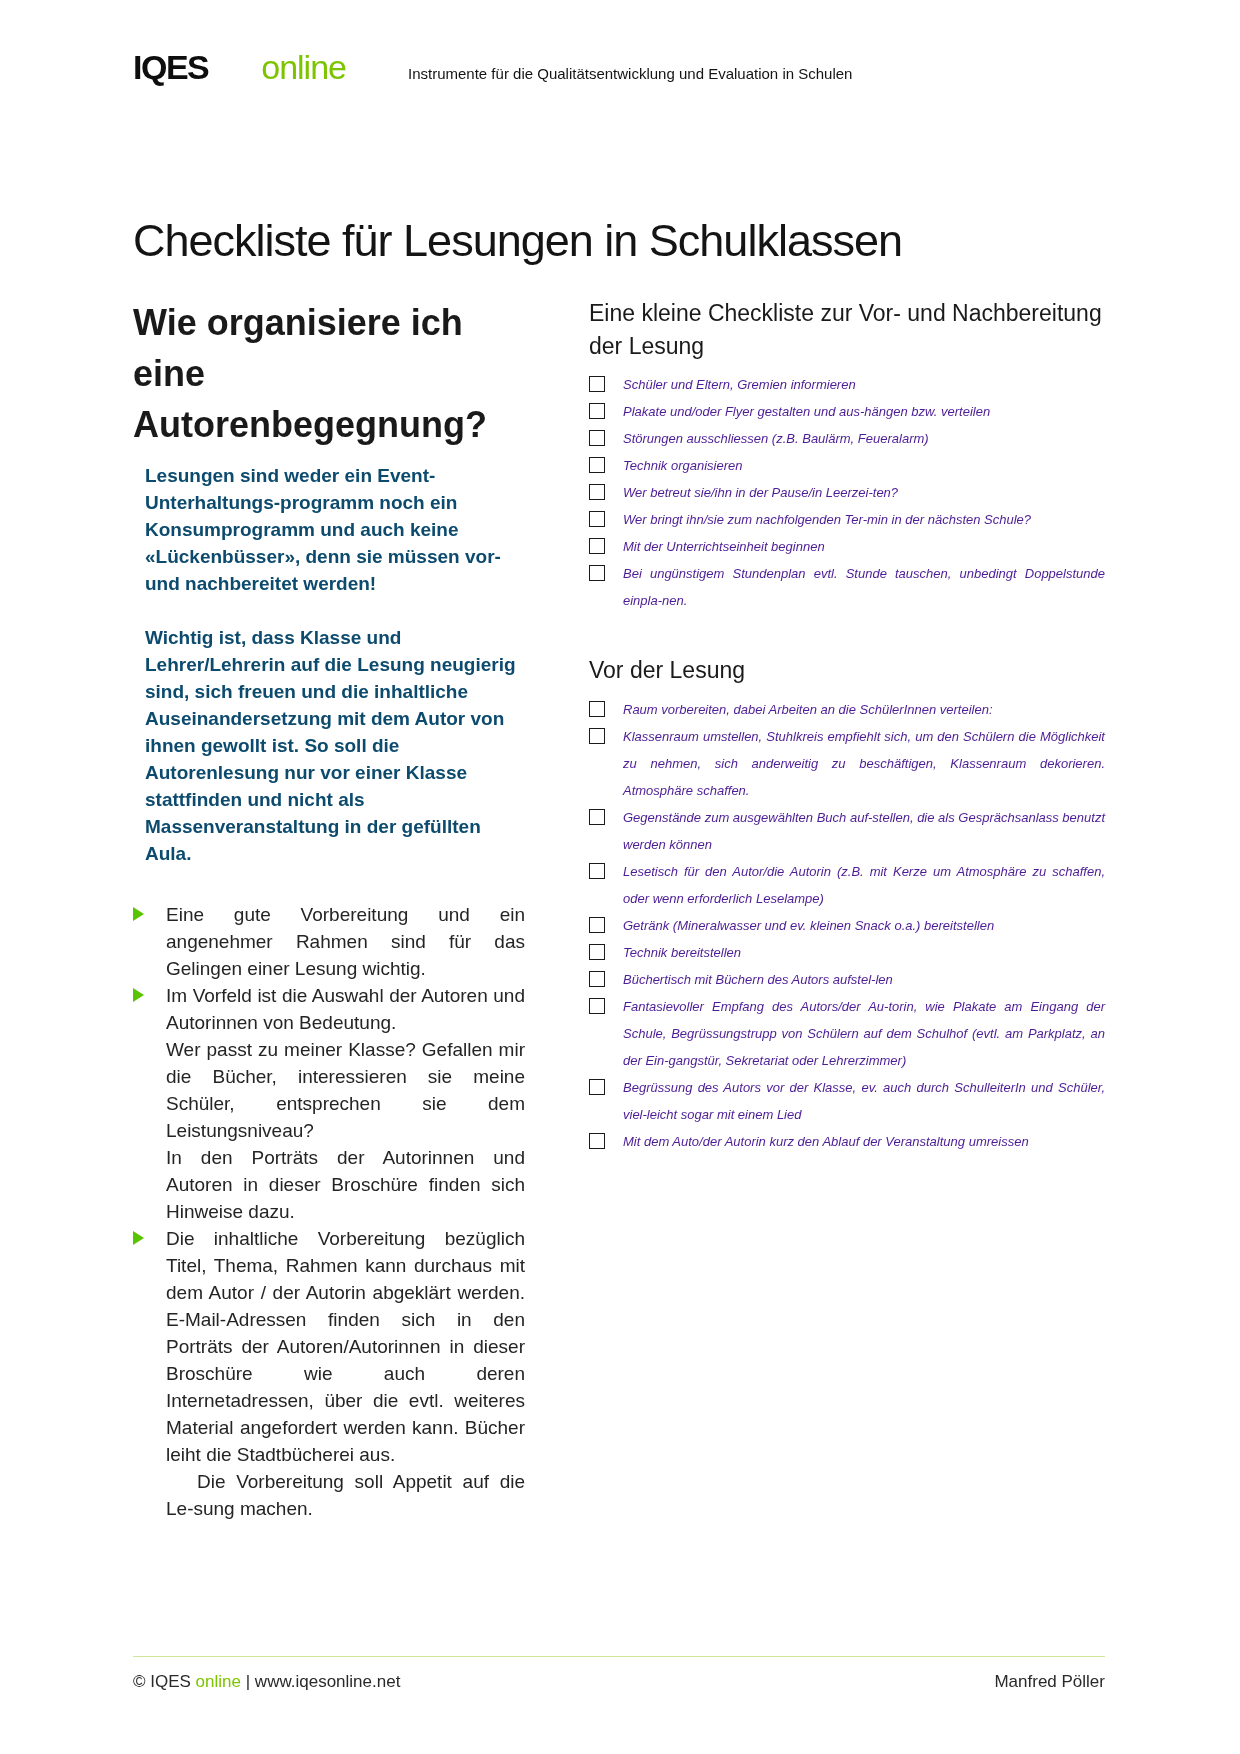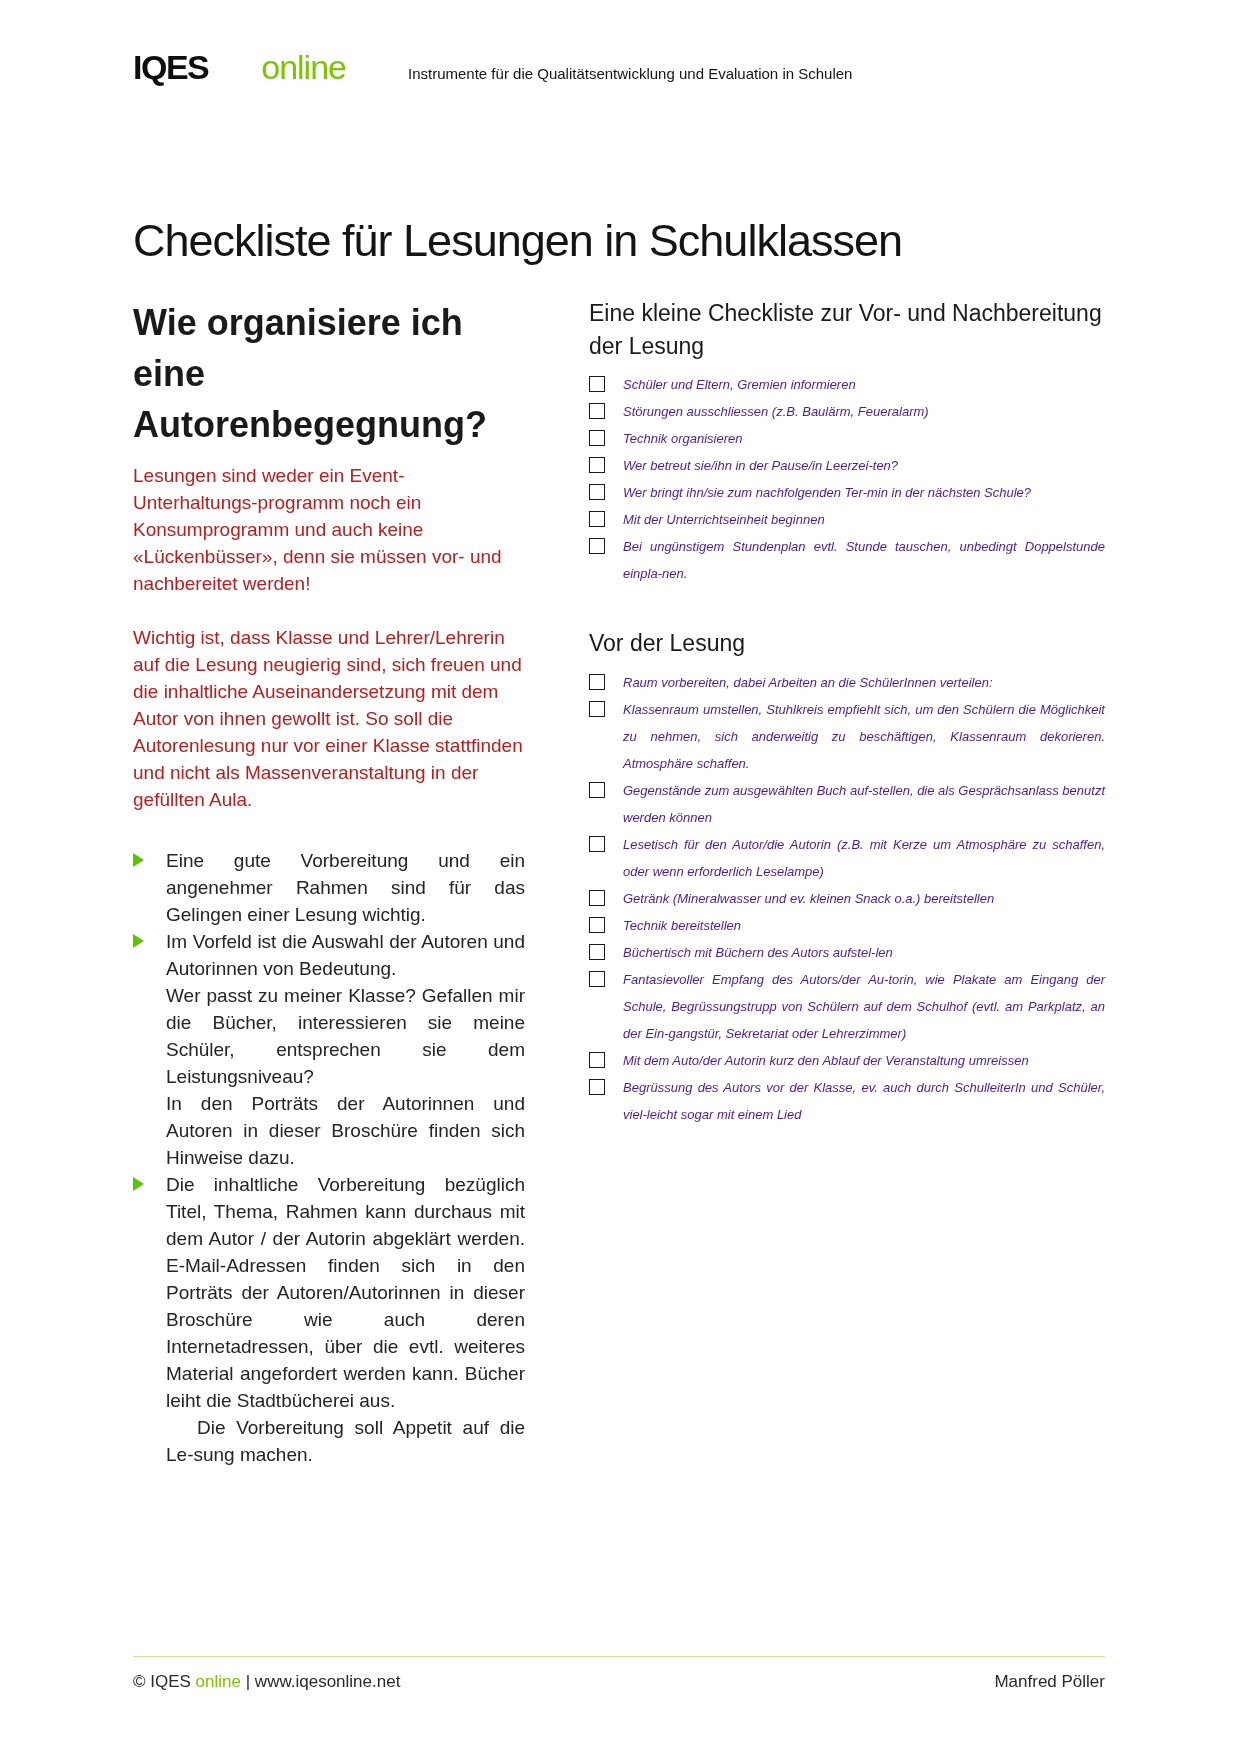--- a/index.html
+++ b/index.html
@@ -32,21 +32,21 @@
   }
   
   .columns{display:flex;align-items:flex-start;}
   .col-left{width:392px;}
   .col-right{width:516px;margin-left:64px;}
   .col-left h2{
     font-size:36px;font-weight:700;line-height:1.42;
     margin:0 0 12px 0;color:#1a1a1a;
   }
   .body-par{
-    font-size:19px;line-height:27px;margin:0 0 27px 0;color:#b91c1c;
+    font-size:19px;line-height:27px;margin:0 0 27px 12px;color:#0c4a6e;font-weight:bold;
   }
   .bullets{margin-top:34px;}
   .bullet-item{display:flex;}
   .bullet-arrow{flex:0 0 33px;}
   .bullet-arrow::before{
     content:"";display:block;width:0;height:0;
     border-left:11px solid var(--bullet-green);
     border-top:7px solid transparent;
     border-bottom:7px solid transparent;
     margin-top:6px;
@@ -133,20 +133,24 @@
 
       <div class="check-section">
         <h2>Eine kleine Checkliste zur Vor- und Nachbereitung der Lesung</h2>
         <div>
             <div class="check-item">
               <span class="checkbox"></span>
               <span class="check-text">Schüler und Eltern, Gremien informieren</span>
             </div>
             <div class="check-item">
               <span class="checkbox"></span>
+              <span class="check-text">Plakate und/oder Flyer gestalten und aus-hängen bzw. verteilen</span>
+            </div>
+            <div class="check-item">
+              <span class="checkbox"></span>
               <span class="check-text">Störungen ausschliessen (z.B. Baulärm, Feueralarm)</span>
             </div>
             <div class="check-item">
               <span class="checkbox"></span>
               <span class="check-text">Technik organisieren</span>
             </div>
             <div class="check-item">
               <span class="checkbox"></span>
               <span class="check-text">Wer betreut sie/ihn in der Pause/in Leerzei-ten?</span>
             </div>
@@ -195,25 +199,25 @@
             <div class="check-item">
               <span class="checkbox"></span>
               <span class="check-text">Büchertisch mit Büchern des Autors aufstel-len</span>
             </div>
             <div class="check-item">
               <span class="checkbox"></span>
               <span class="check-text">Fantasievoller Empfang des Autors/der Au-torin, wie Plakate am Eingang der Schule, Begrüssungstrupp von Schülern auf dem Schulhof (evtl. am Parkplatz, an der Ein-gangstür, Sekretariat oder Lehrerzimmer)</span>
             </div>
             <div class="check-item">
               <span class="checkbox"></span>
+              <span class="check-text">Begrüssung des Autors vor der Klasse, ev. auch durch SchulleiterIn und Schüler, viel-leicht sogar mit einem Lied</span>
+            </div>
+            <div class="check-item">
+              <span class="checkbox"></span>
               <span class="check-text">Mit dem Auto/der Autorin kurz den Ablauf der Veranstaltung umreissen</span>
-            </div>
-            <div class="check-item">
-              <span class="checkbox"></span>
-              <span class="check-text">Begrüssung des Autors vor der Klasse, ev. auch durch SchulleiterIn und Schüler, viel-leicht sogar mit einem Lied</span>
             </div>
           </div>
       </div>
 
     </div>
   </div>
 
   <div class="footer">
     <div class="footer-left">
       <span>© IQES </span><span class="green">online</span><span> | </span><span>www.iqesonline.net</span>

